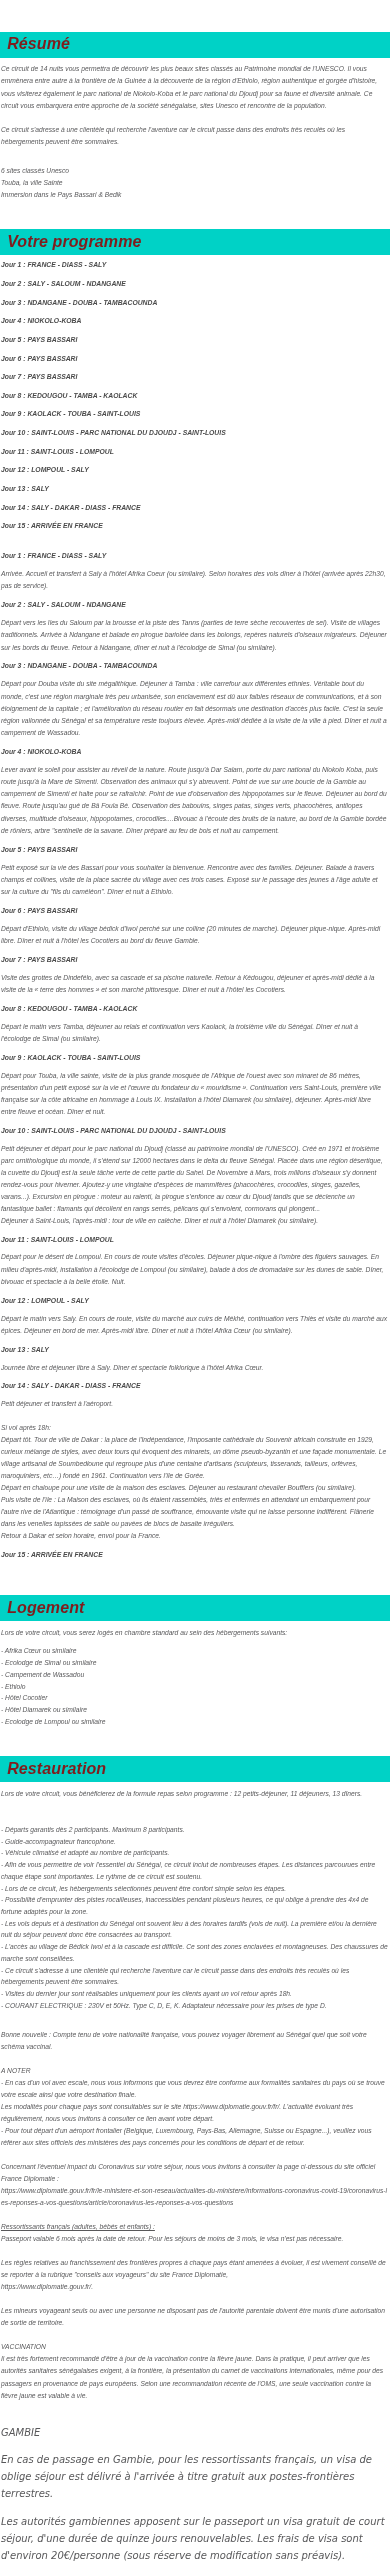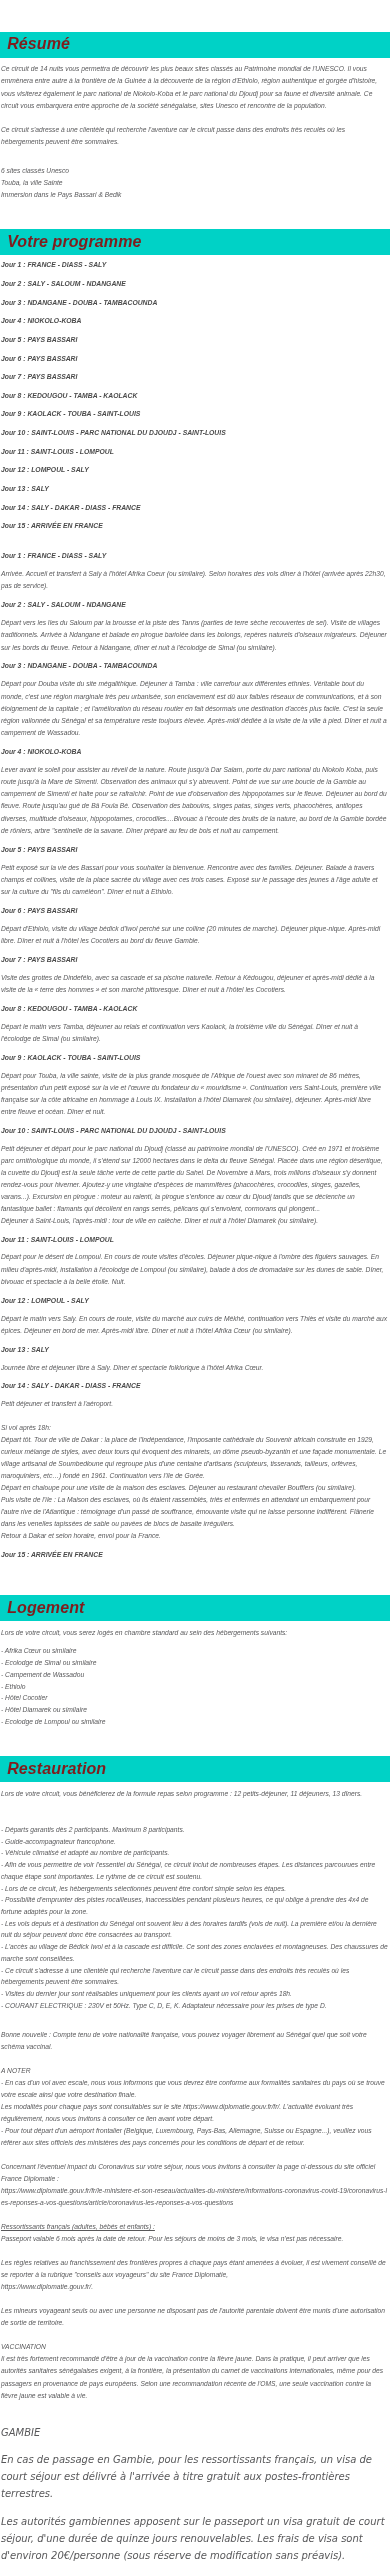--- a/index.html
+++ b/index.html
@@ -239,19 +239,19 @@
     <div class="gap-s"></div>
     <p class="t tight">Les règles relatives au franchissement des frontières propres à chaque pays étant amenées à évoluer, il est vivement conseillé de se reporter à la rubrique "conseils aux voyageurs" du site France Diplomatie,</p>
     <p class="t link">https://www.diplomatie.gouv.fr/.</p>
     <div class="gap-s"></div>
     <p class="t">Les mineurs voyageant seuls ou avec une personne ne disposant pas de l'autorité parentale doivent être munis d'une autorisation de sortie de territoire.</p>
     <div class="gap-s"></div>
     <p class="t tight">VACCINATION</p>
     <p class="t">Il est très fortement recommandé d'être à jour de la vaccination contre la fièvre jaune. Dans la pratique, il peut arriver que les autorités sanitaires sénégalaises exigent, à la frontière, la présentation du carnet de vaccinations internationales, même pour des passagers en provenance de pays européens. Selon une recommandation récente de l'OMS, une seule vaccination contre la fièvre jaune est valable à vie.</p>
     <div class="gap-s"></div>
     <p class="sans">GAMBIE</p>
-    <p class="sans">En cas de passage en Gambie, pour les ressortissants français, un visa de court séjour est délivré à l'arrivée à titre gratuit aux postes-frontières terrestres.</p>
+    <p class="sans">En cas de passage en Gambie, pour les ressortissants français, un visa de oblige séjour est délivré à l'arrivée à titre gratuit aux postes-frontières terrestres.</p>
     <p class="sans">Les autorités gambiennes apposent sur le passeport un visa gratuit de court séjour, d'une durée de quinze jours renouvelables. Les frais de visa sont d'environ 20€/personne (sous réserve de modification sans préavis).</p>
 
   </div>
 
 </div>
 
 
 </body></html>

